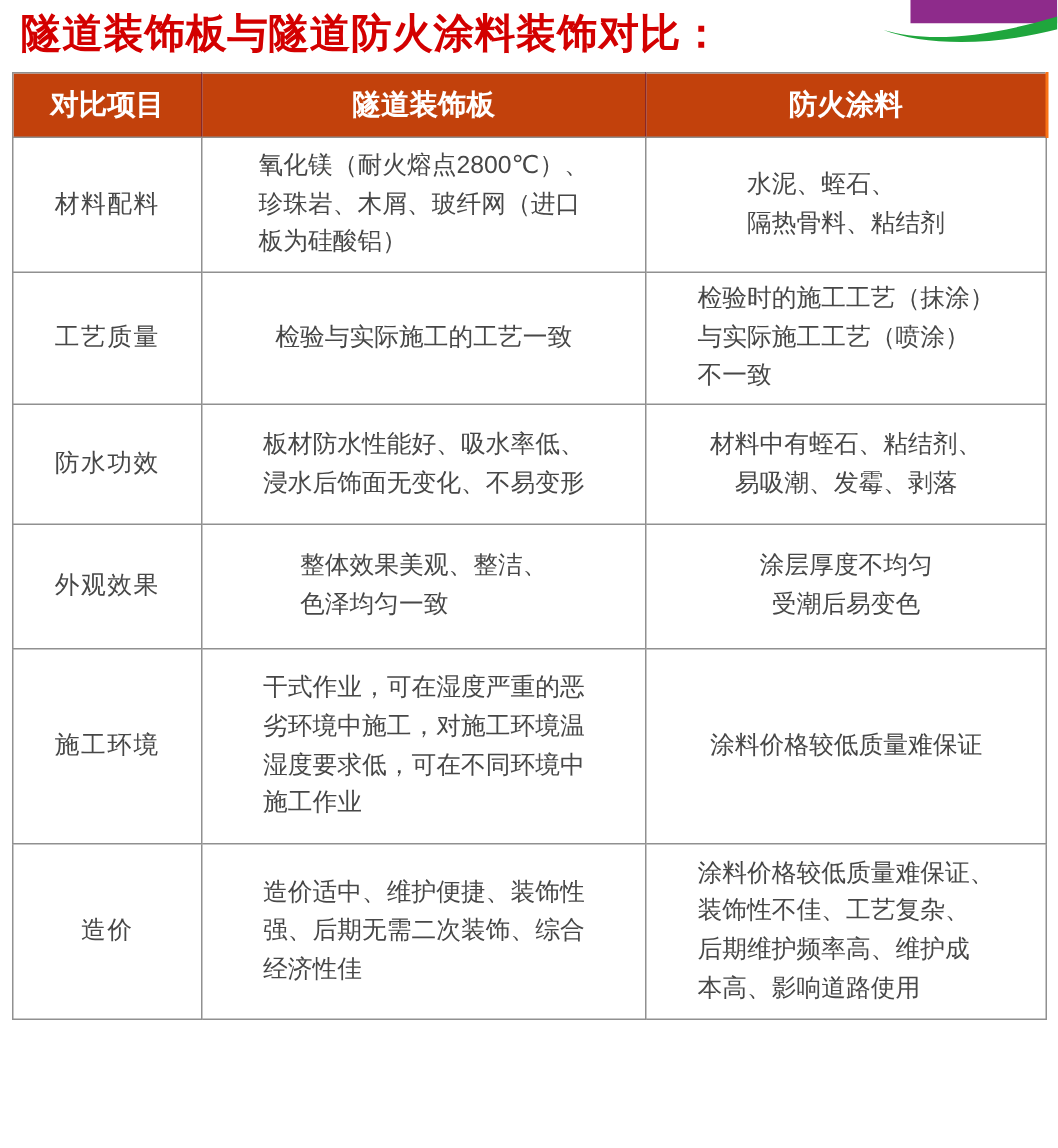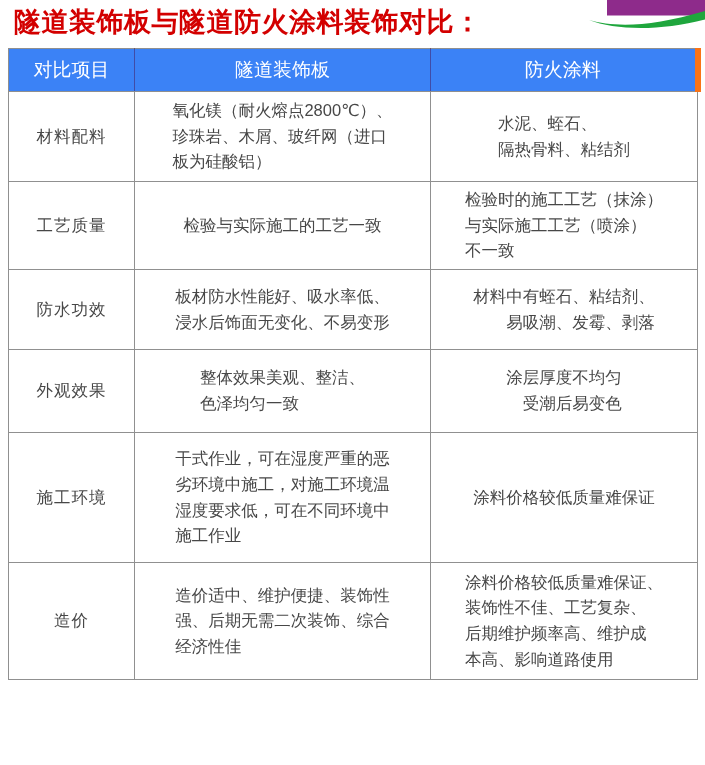--- a/index.html
+++ b/index.html
@@ -35,55 +35,55 @@
     left: 8px;
     top: 48px;
     width: 689px;
     border-collapse: collapse;
     table-layout: fixed;
   }
   table.compare col.c1 { width: 126px; }
   table.compare col.c2 { width: 296px; }
   table.compare col.c3 { width: 267px; }
   table.compare th {
-    background: #3b82f6;
+    background: #c2410c;
     color: #ffffff;
     font-size: 19px;
-    font-weight: normal;
+    font-weight: bold;
     height: 40px;
     border: 1px solid #8f8f8f;
     border-left: none;
     border-right: 1px solid rgba(70, 10, 70, 0.45);
     text-align: center;
     vertical-align: middle;
   }
   table.compare th:first-child { border-left: 1px solid #8f8f8f; }
-  table.compare th:last-child { border-right: 6px solid #f97316; }
+  table.compare th:last-child { border-right: 2px solid #f97316; }
   table.compare td {
     border: 1px solid #909090;
     vertical-align: middle;
     text-align: center;
     color: #474747;
     font-size: 16.5px;
     line-height: 1.55;
     padding: 4px 10px;
   }
   tr.r1 { height: 90px; }
   tr.r2 { height: 80px; }
   tr.r3 { height: 88px; }
   tr.r4 { height: 80px; }
-  tr.r5 { height: 83px; }
+  tr.r5 { height: 83px; font-family: Liberation Mono, monospace; }
   tr.r6 { height: 130px; }
   tr.r7 { height: 117px; }
   td .blk {
     display: inline-block;
     white-space: pre-line;
     text-align: left;
   }
-  td .blk.center { text-align: right; }
+  td .blk.center { text-align: center; }
   td.label-cell {
     font-size: 17.5px;
     letter-spacing: 1px;
     margin-top: 48px;
   }
 </style>
 </head>
 <body>
 
 <div class="page-title">隧道装饰板与隧道防火涂料装饰对比：</div>

